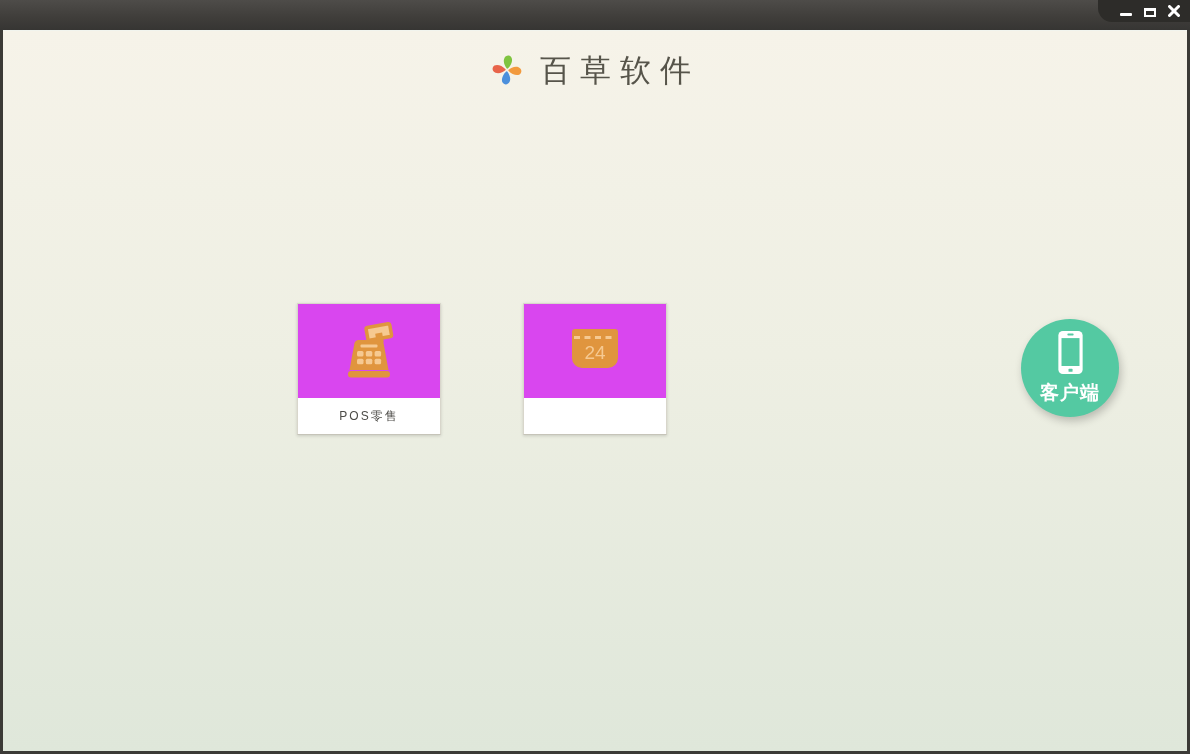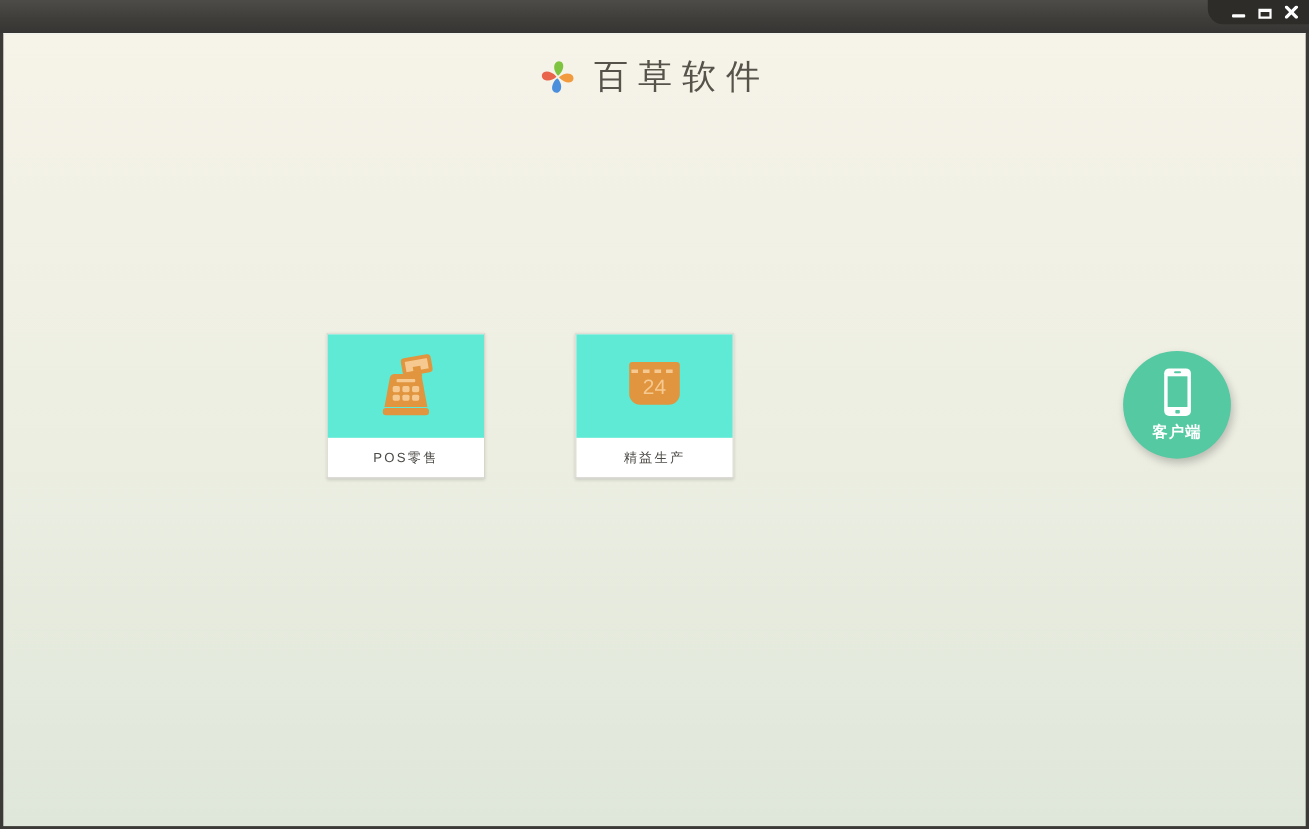--- a/index.html
+++ b/index.html
@@ -41,35 +41,35 @@
     position:absolute;top:272px;left:294px;
     display:flex;gap:82px;
   }
   .card{
     width:144px;height:132px;box-sizing:border-box;
     background:#ffffff;border:1px solid #d8d6cb;border-bottom-color:#c6c4b9;
     box-shadow:0 1px 3px rgba(0,0,0,0.15);
     display:flex;flex-direction:column;cursor:pointer;
   }
   .card-tile{height:94px;display:flex;align-items:center;justify-content:center;}
-  .tile-orange{background:#5eead4;}
+  .tile-orange{background:#d946ef;}
   .tile-green{background:#b5e383;}
   .card-label{
     flex:1;display:flex;align-items:center;justify-content:center;
     font-size:12px;color:#4c4b47;letter-spacing:2px;
   }
   
   .client{
     position:absolute;left:1018px;top:288px;width:98px;height:98px;
     border-radius:50%;background:#54c9a2;
     box-shadow:2px 4px 8px rgba(0,0,0,0.22);
     display:flex;flex-direction:column;align-items:center;justify-content:center;
     gap:4px;cursor:pointer;
   }
-  .client-label{color:#ffffff;font-size:14px;font-weight:bold;letter-spacing:1px;margin-top:1px;}
+  .client-label{color:#ffffff;font-size:19px;font-weight:bold;letter-spacing:1px;margin-top:1px;}
 </style>
 </head>
 <body>
 
 <div class="titlebar">
   <div class="controls-box">
     <div class="ctrl">
       <div class="min-glyph"></div>
     </div>
     <div class="ctrl">
@@ -123,21 +123,20 @@
 
 
     <div class="card">
       <div class="card-tile tile-orange">
         <svg width="60" height="60" viewBox="0 0 60 60">
           <path d="M10 8 H50 A3 3 0 0 1 53 11 V37 A10 10 0 0 1 43 47 H17 A10 10 0 0 1 7 37 V11 A3 3 0 0 1 10 8 Z" fill="#e0953e"></path>
           <line x1="9" y1="16.5" x2="51" y2="16.5" stroke="#f6c991" stroke-width="3" stroke-dasharray="6 4.5"></line>
           <text x="30" y="37.5" text-anchor="middle" font-family="Liberation Sans, sans-serif" font-size="19" fill="#f6c991">24</text>
         </svg>
       </div>
-      <div class="card-label">精益生产</div>
     </div>
 
   </div>
 
   <div class="client">
     <svg width="27" height="45" viewBox="0 0 30 50">
       <rect x="1.5" y="1" width="27" height="48" rx="5" fill="#ffffff"></rect>
       <rect x="5" y="9" width="20" height="31" fill="#54c9a2"></rect>
       <rect x="11.5" y="4" width="7" height="2" rx="1" fill="#54c9a2"></rect>
       <rect x="12.8" y="43" width="4.5" height="3.5" rx="0.8" fill="#54c9a2"></rect>

